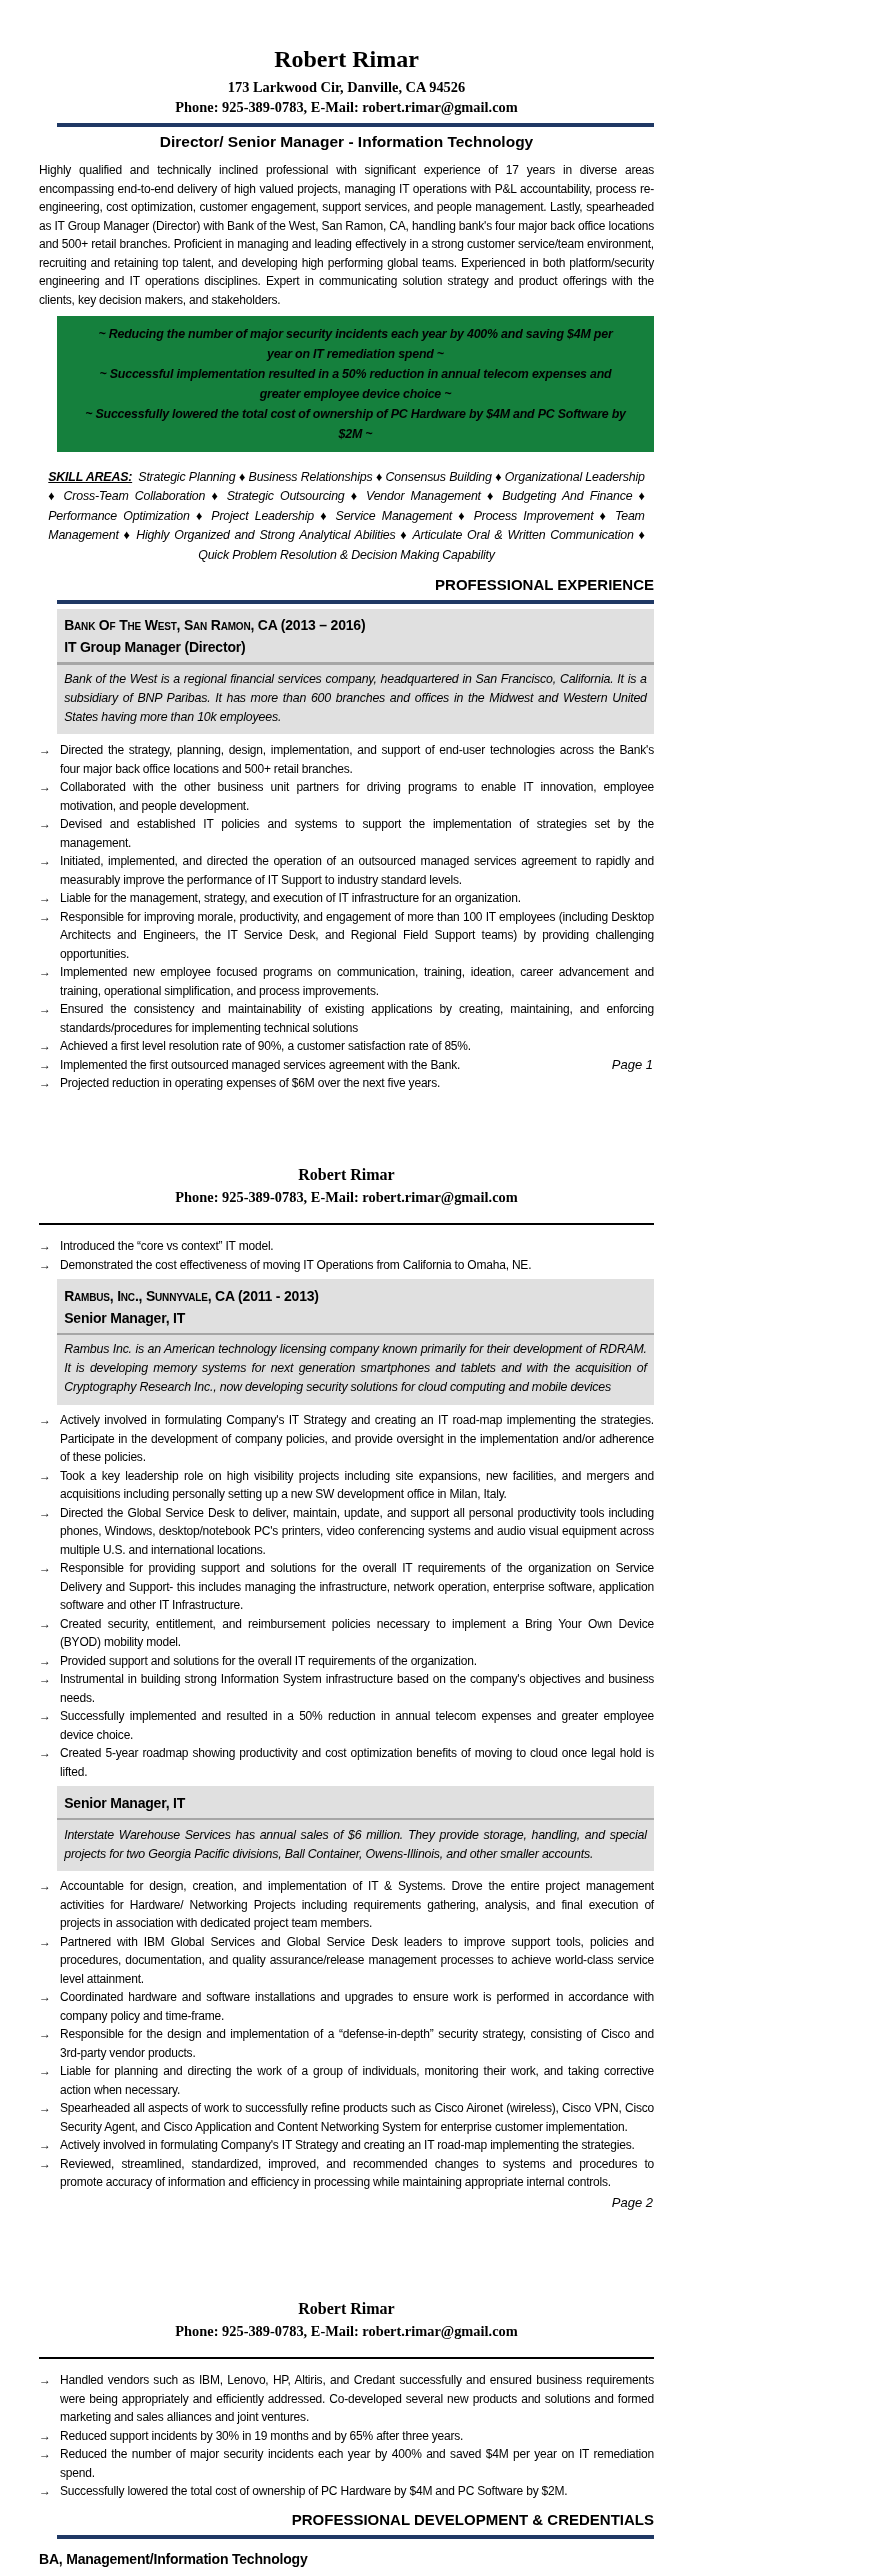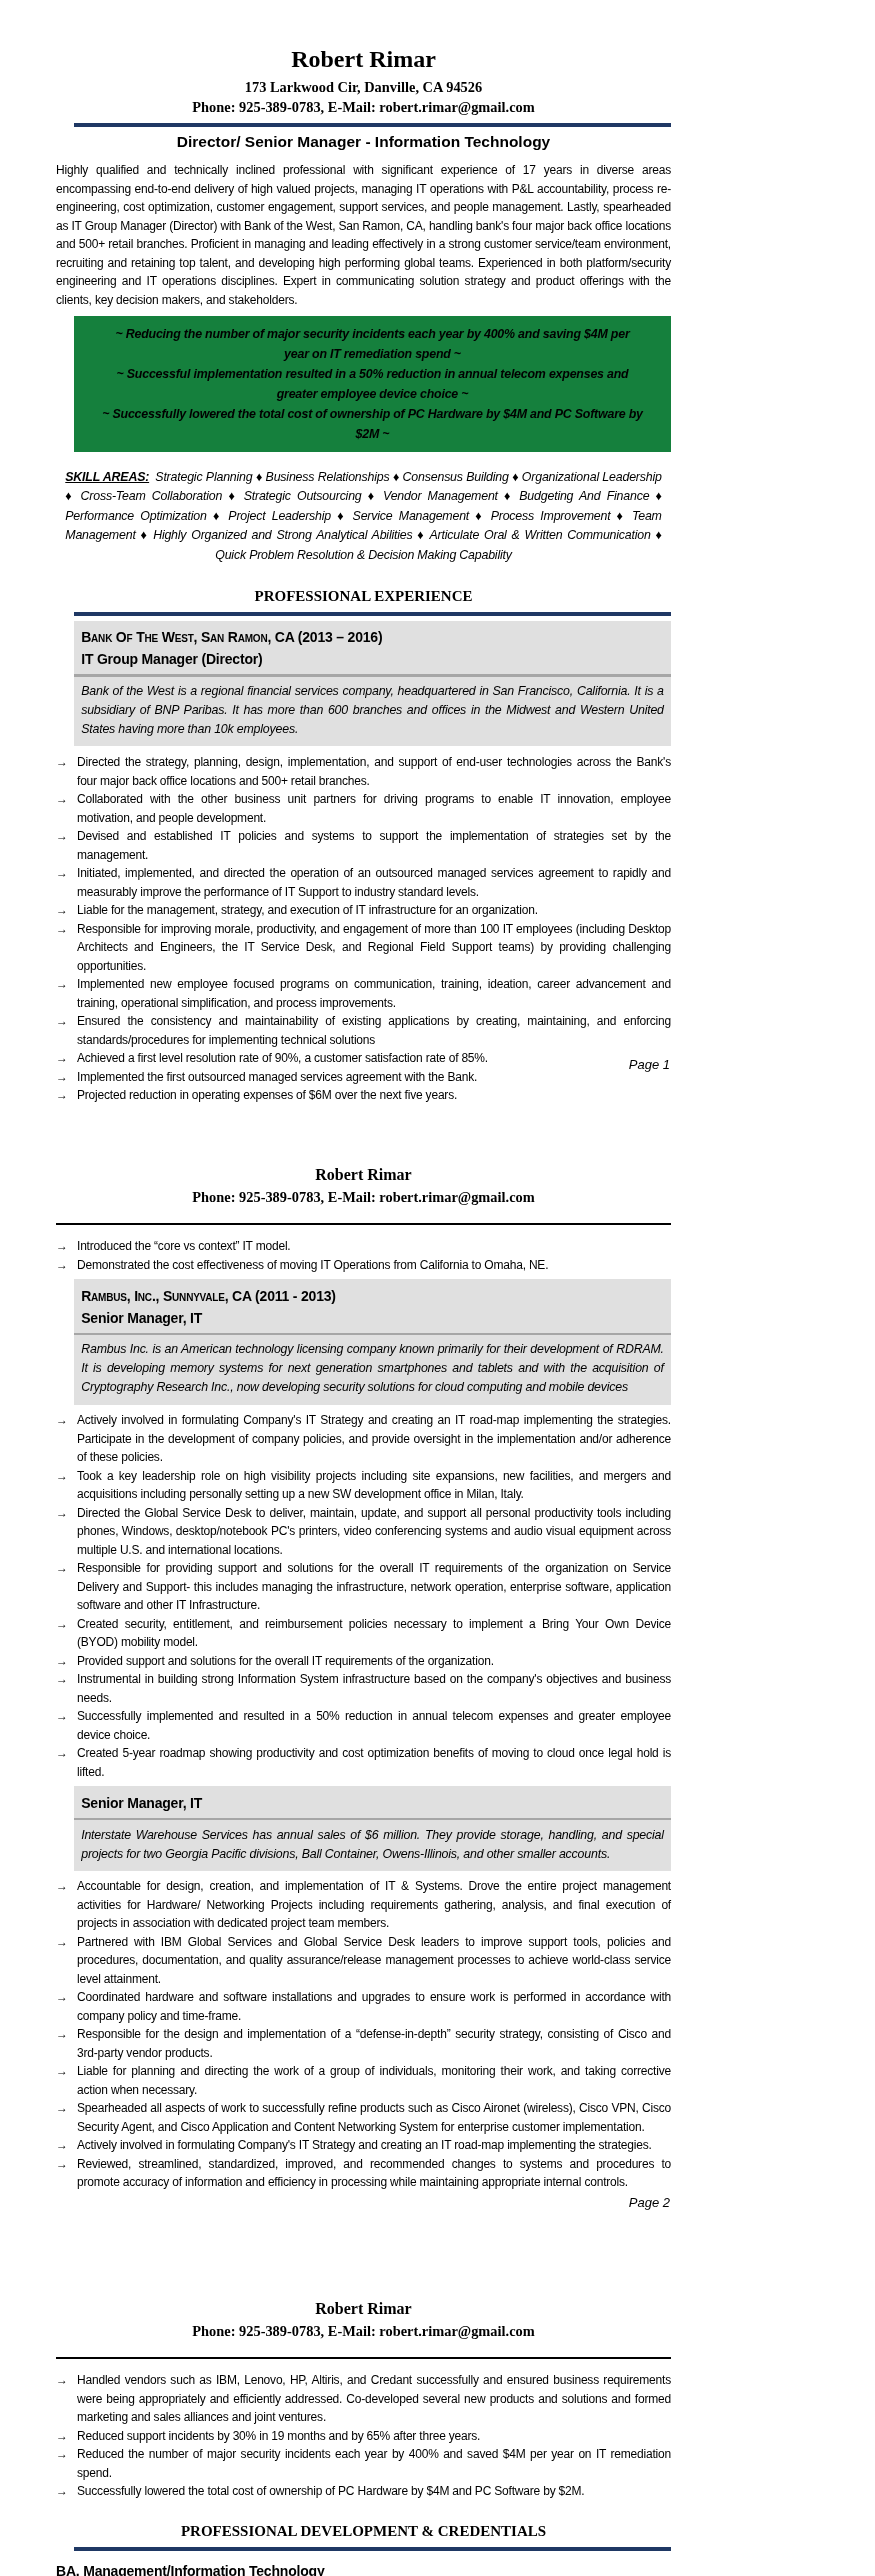--- a/index.html
+++ b/index.html
@@ -3,21 +3,21 @@
 <meta charset="utf-8">
 <style>
   * { margin: 0; padding: 0; box-sizing: border-box; }
   html, body { background: #ffffff; }
   body {
     width: 876px; height: 3400px;
     position: relative;
     font-family: "Liberation Sans", sans-serif;
     color: #000;
   }
-  .page { position: absolute; left: 17px; width: 712px; }
+  .page { position: absolute; left: 0; width: 712px; }
   #page-1 { top: 0; height: 1133px; }
   #page-2 { top: 1133px; height: 1133px; }
   #page-3 { top: 2267px; height: 1133px; }
   .page-inner { padding: 0 58px 0 39px; }
 
   
   .p1-head { padding-top: 45px; text-align: center; font-family: "Liberation Serif", serif; font-weight: bold; }
   .p1-name { font-size: 24px; line-height: 29px; }
   .p1-address { font-size: 14.4px; line-height: 20.6px; margin-top: 3.1px; }
   .p1-contact { font-size: 14.4px; line-height: 19.6px; }
@@ -38,21 +38,21 @@
   }
   .highlight-line { display: block; }
 
   .skills-para {
     margin: 15.5px 9.3px 0 9.3px;
     font-style: italic; font-size: 12.4px; line-height: 19.6px; letter-spacing: -0.2px;
     text-align: justify; text-align-last: center;
   }
   .skills-para .skill-label { font-weight: bold; text-decoration: underline; margin-right: 6.2px; }
 
-  .section-heading { text-align: center; font-weight: bold; font-size: 15px; line-height: 19.6px; margin-top: 21px; font-family: Liberation Serif, serif; }
+  .section-heading { text-align: right; font-weight: bold; font-size: 15px; line-height: 19.6px; margin-top: 9px; }
 
   
   .job-box { margin: 5.2px 0 0 18px; background: #e0e0e0; }
   .job-head { padding: 5.2px 7.2px 4.1px; font-weight: bold; font-size: 14px; line-height: 22px; letter-spacing: -0.2px; }
   .job-company { display: block; font-variant: small-caps; }
   .job-title { display: block; }
   .job-divider { height: 2.6px; background: #a6a6a6; }
   .job-desc { padding: 5.2px 7.2px 7.2px; font-style: italic; font-size: 12.4px; line-height: 19px; letter-spacing: -0.2px; text-align: justify; }
 
   .bullets { margin-top: 6.7px; }

